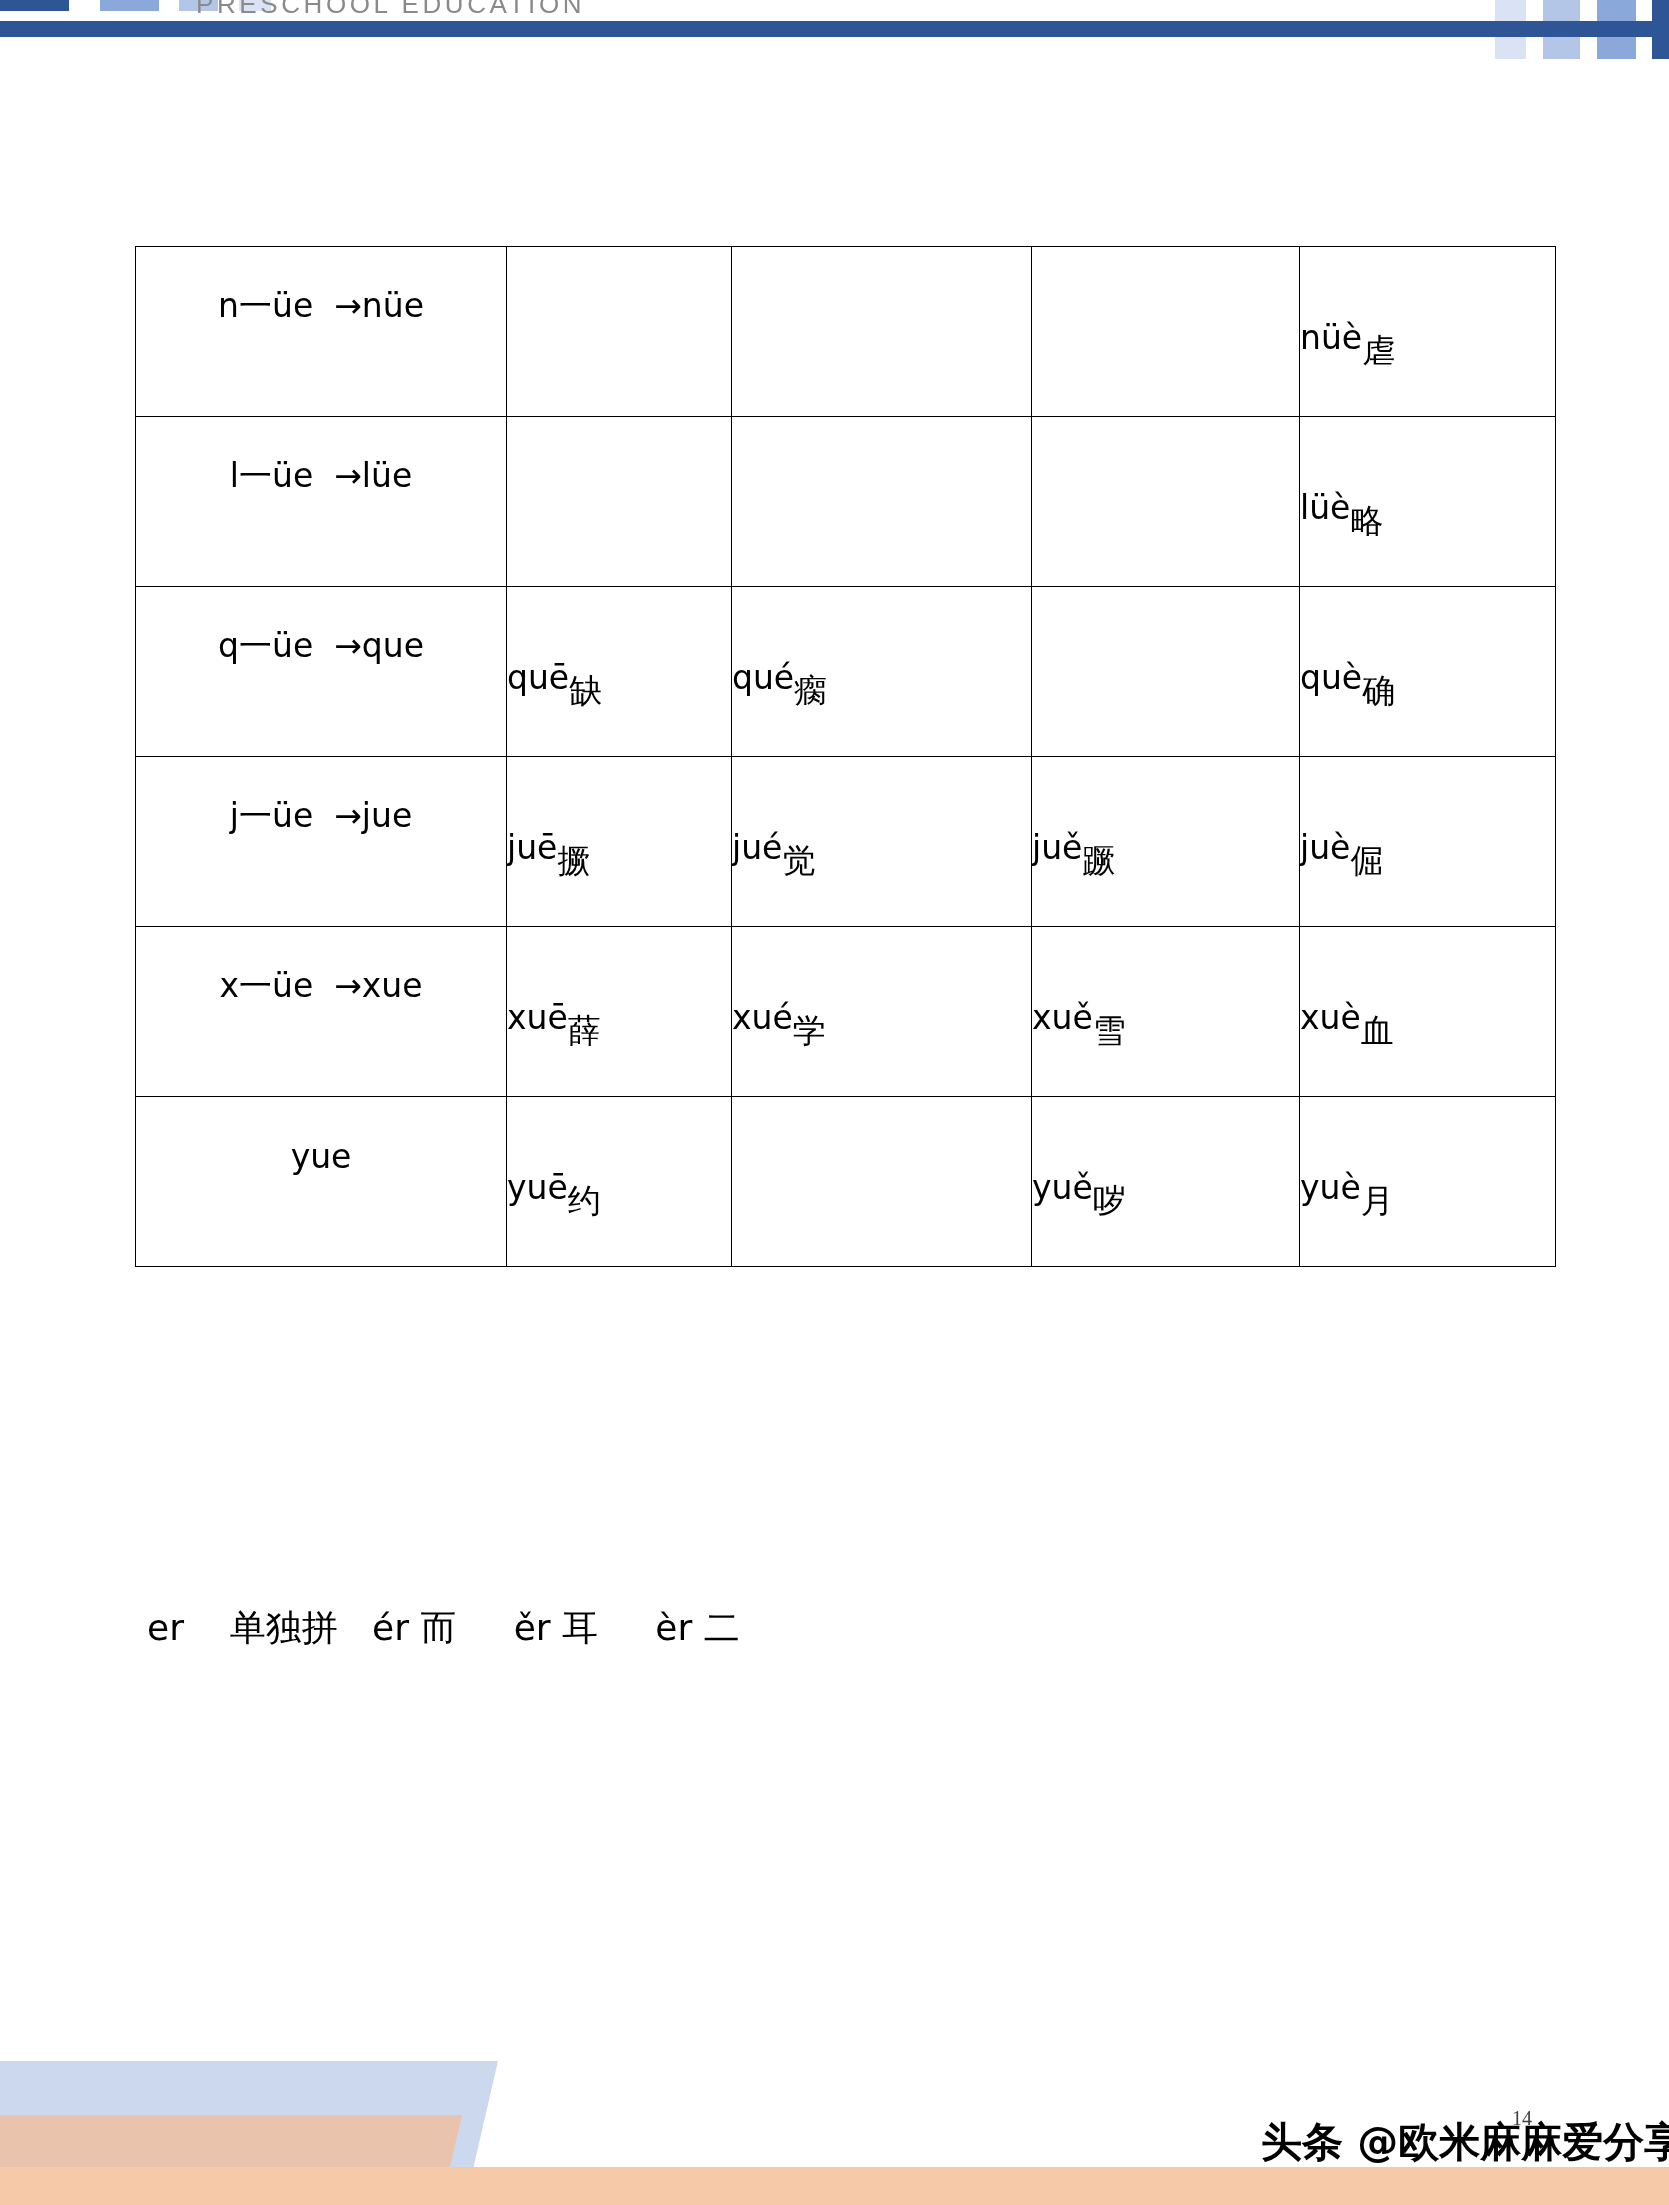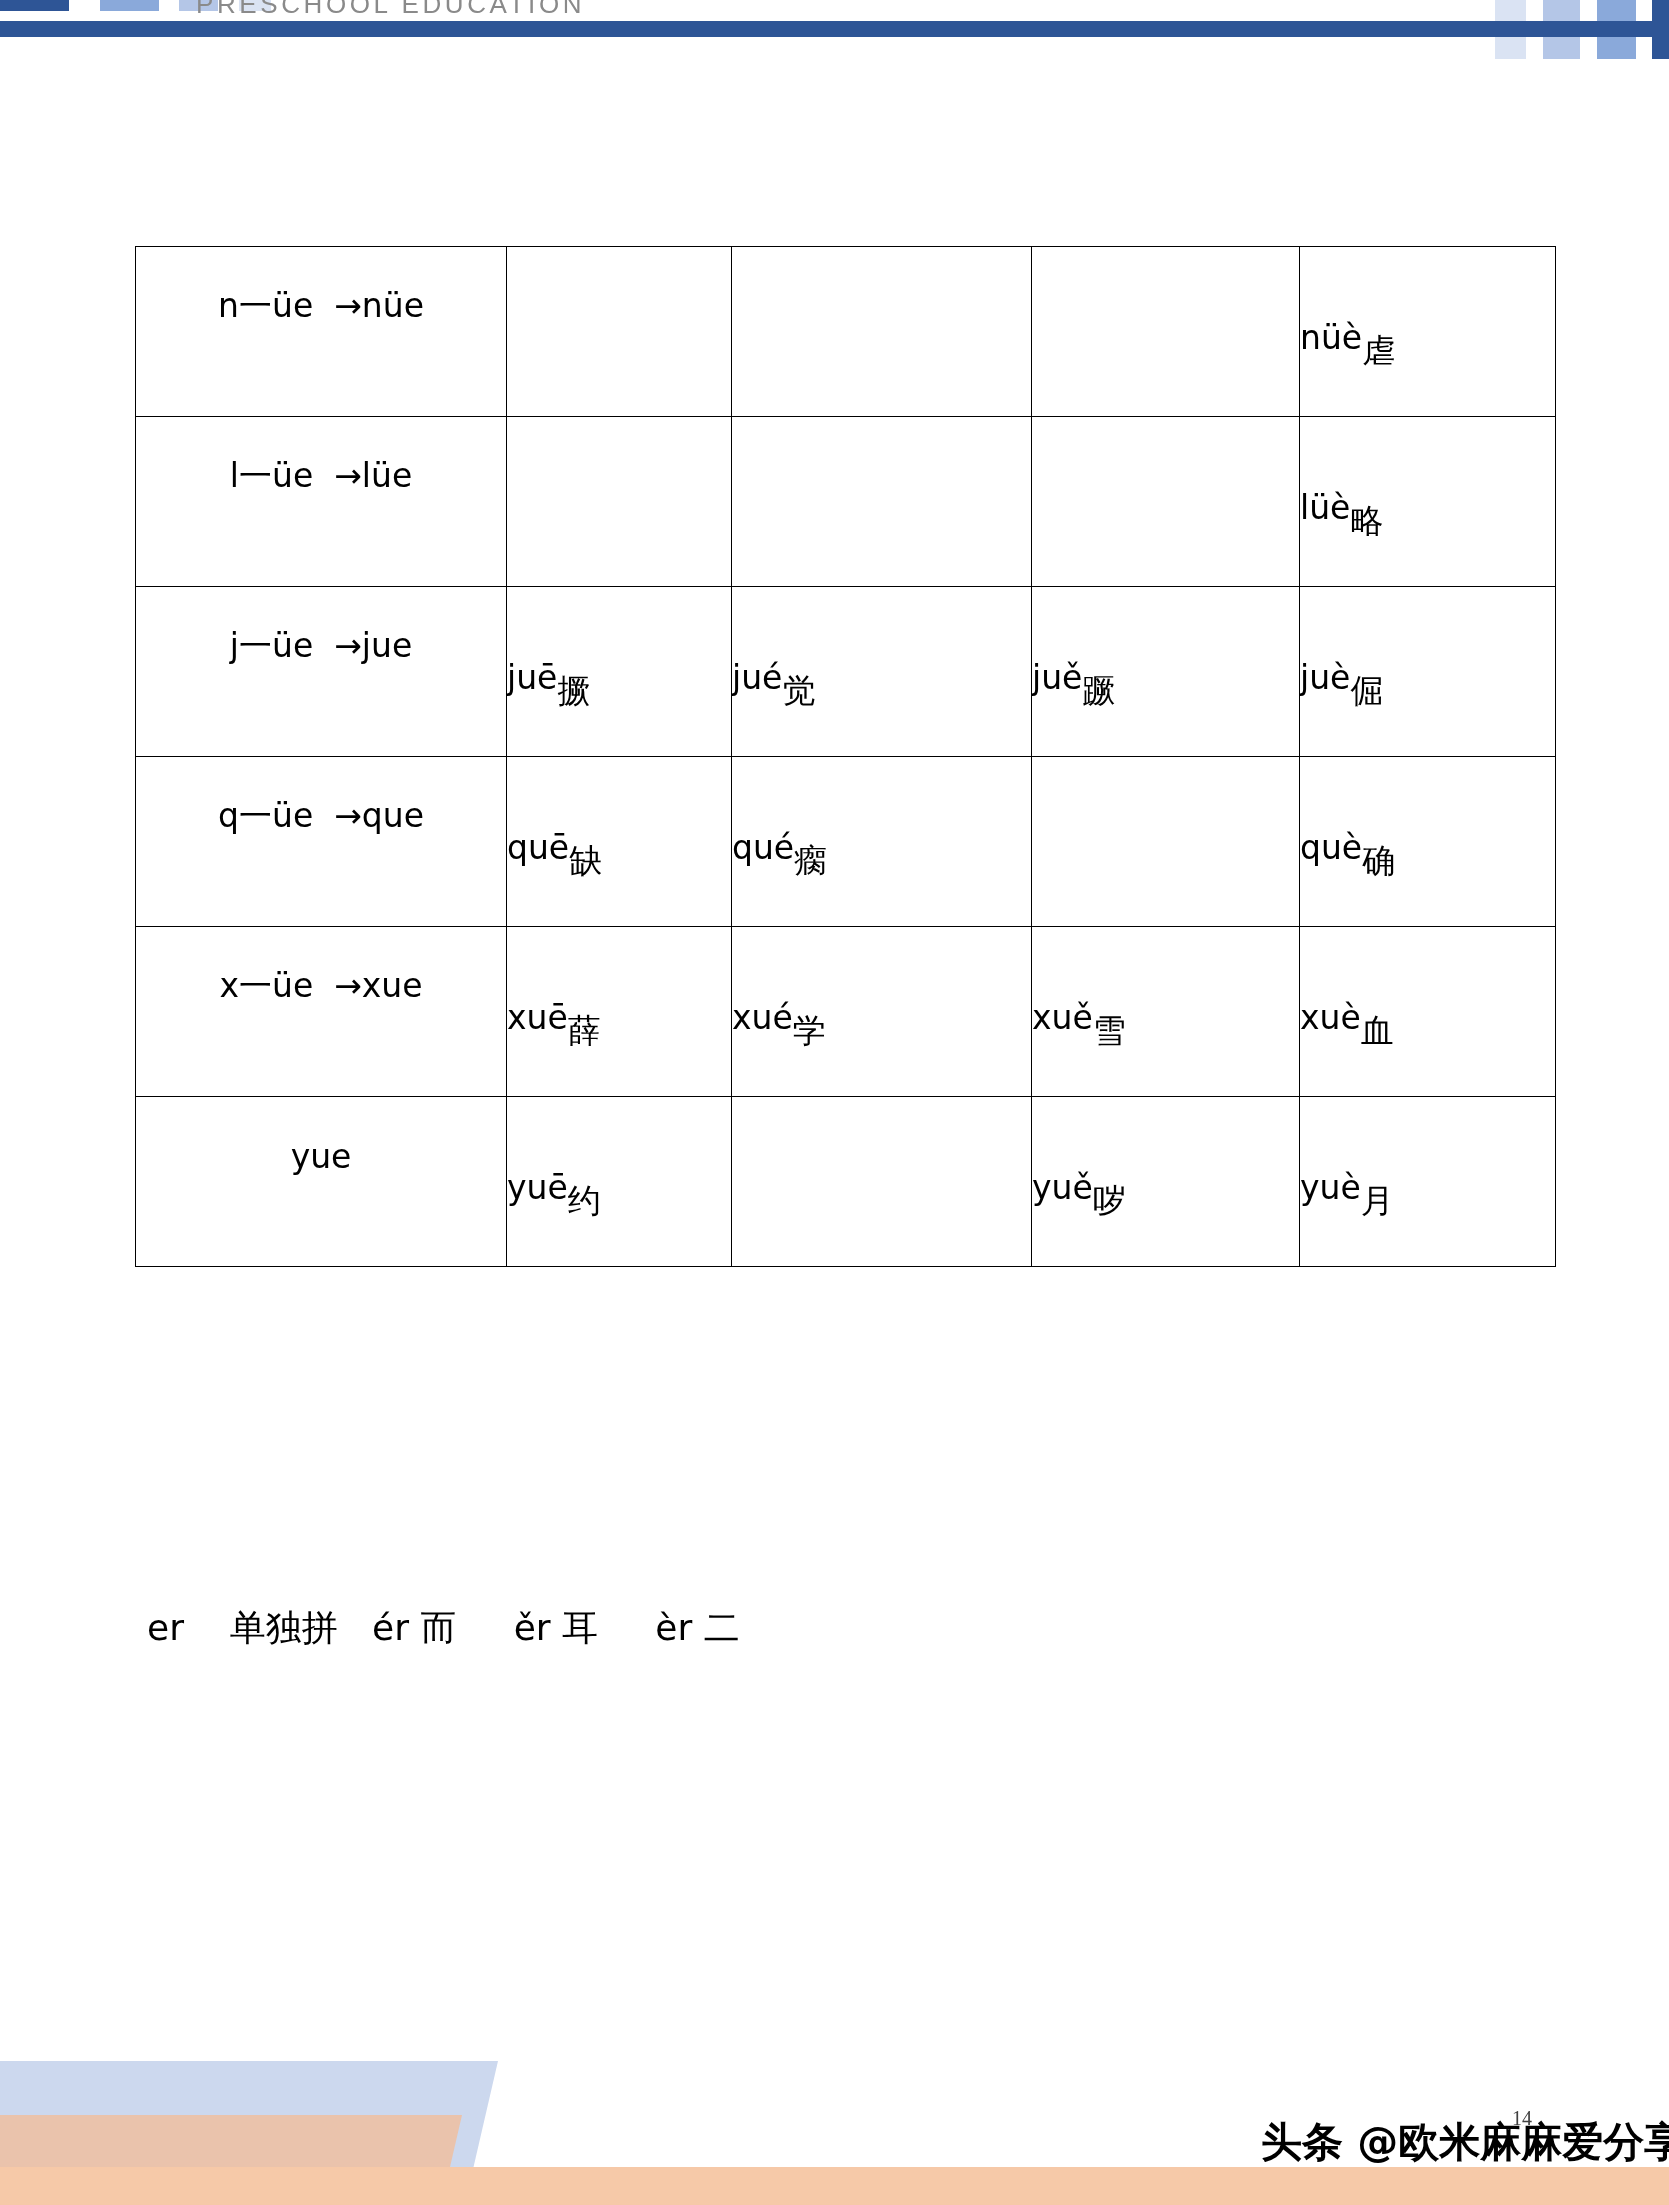--- a/index.html
+++ b/index.html
@@ -272,20 +272,52 @@
           <div class="cell-inner">
             <span class="pinyin">lüè</span>
             <span class="hanzi">略</span>
           </div>
         </td>
       </tr>
 
       <tr>
         <td class="c0">
           <div class="cell-rule">
+              <span class="rule-txt">q一üe  →que</span>
+            </div>
+        </td>
+        <td class="c1">
+          <div class="cell-inner">
+            <span class="pinyin">quē</span>
+            <span class="hanzi">缺</span>
+          </div>
+        </td>
+        <td class="c2">
+          <div class="cell-inner">
+            <span class="pinyin">qué</span>
+            <span class="hanzi">瘸</span>
+          </div>
+        </td>
+        <td class="c3">
+          <div class="cell-inner">
+            <span class="pinyin"></span>
+            <span class="hanzi"></span>
+          </div>
+        </td>
+        <td class="c4">
+          <div class="cell-inner">
+            <span class="pinyin">què</span>
+            <span class="hanzi">确</span>
+          </div>
+        </td>
+      </tr>
+
+      <tr>
+        <td class="c0">
+          <div class="cell-rule">
               <span class="rule-txt">j一üe  →jue</span>
             </div>
         </td>
         <td class="c1">
           <div class="cell-inner">
             <span class="pinyin">juē</span>
             <span class="hanzi">撅</span>
           </div>
         </td>
         <td class="c2">
@@ -297,52 +329,20 @@
         <td class="c3">
           <div class="cell-inner">
             <span class="pinyin">juě</span>
             <span class="hanzi">蹶</span>
           </div>
         </td>
         <td class="c4">
           <div class="cell-inner">
             <span class="pinyin">juè</span>
             <span class="hanzi">倔</span>
-          </div>
-        </td>
-      </tr>
-
-      <tr>
-        <td class="c0">
-          <div class="cell-rule">
-              <span class="rule-txt">q一üe  →que</span>
-            </div>
-        </td>
-        <td class="c1">
-          <div class="cell-inner">
-            <span class="pinyin">quē</span>
-            <span class="hanzi">缺</span>
-          </div>
-        </td>
-        <td class="c2">
-          <div class="cell-inner">
-            <span class="pinyin">qué</span>
-            <span class="hanzi">瘸</span>
-          </div>
-        </td>
-        <td class="c3">
-          <div class="cell-inner">
-            <span class="pinyin"></span>
-            <span class="hanzi"></span>
-          </div>
-        </td>
-        <td class="c4">
-          <div class="cell-inner">
-            <span class="pinyin">què</span>
-            <span class="hanzi">确</span>
           </div>
         </td>
       </tr>
 
       <tr>
         <td class="c0">
           <div class="cell-rule">
               <span class="rule-txt">x一üe  →xue</span>
             </div>
         </td>

